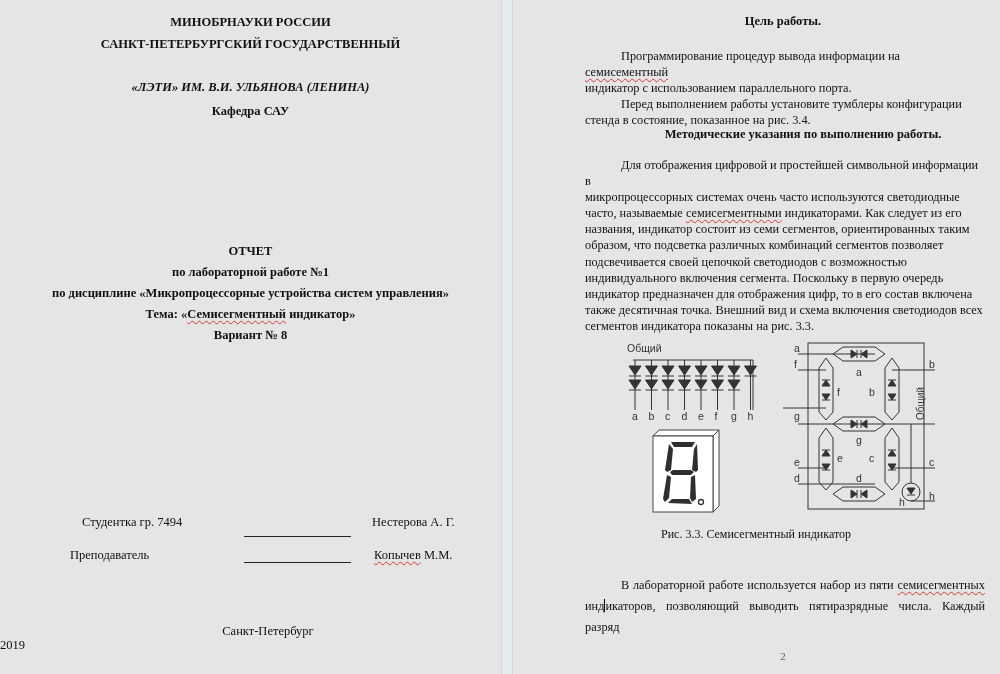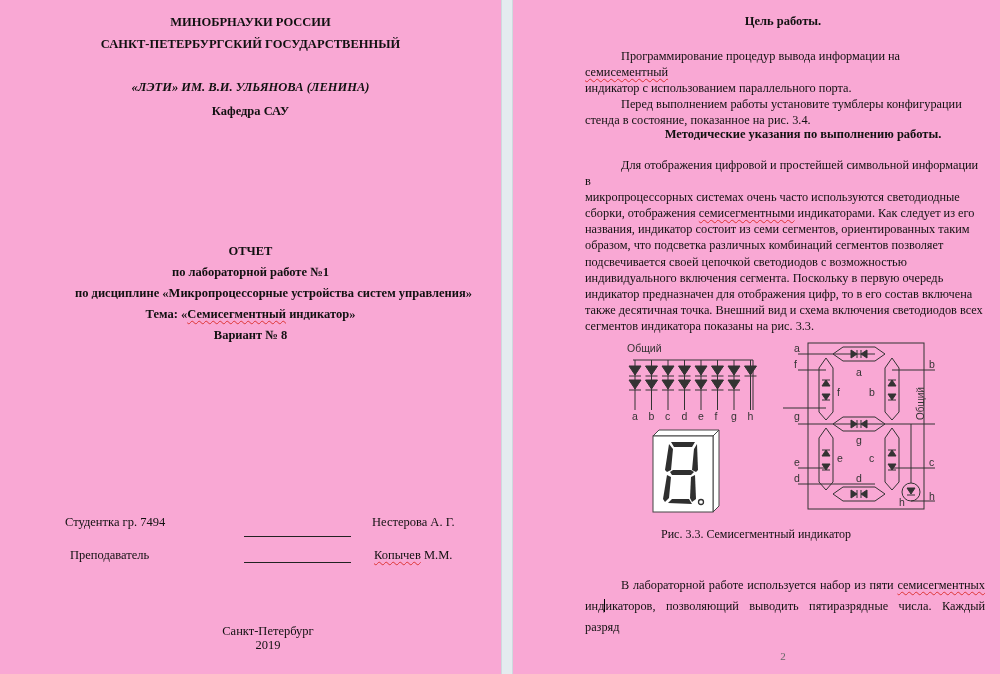--- a/index.html
+++ b/index.html
@@ -1,18 +1,18 @@
 <!DOCTYPE html>
 <html><head>
 <meta charset="utf-8">
 <style>
   html, body { margin:0; padding:0; }
   body { width:1000px; height:674px; position:relative; overflow:hidden; background:#ffffff;
          font-family:"Liberation Serif", serif; color:#111; }
-  .page { position:absolute; top:0; height:674px; background:#f9a8d4; overflow:hidden; }
+  .page { position:absolute; top:0; height:674px; background:#e5e5e5; overflow:hidden; }
   #page1 { left:0; width:501px; }
   #page2 { left:513px; width:487px; }
   #gap { position:absolute; left:501px; top:0; width:12px; height:674px; background:#e4ebef;
          border-left:1px solid #cfd8de; border-right:1px solid #cfd8de; box-sizing:border-box; }
   .c { position:absolute; left:0; width:100%; text-align:center; white-space:nowrap; }
   .b { font-weight:bold; }
   .t { font-size:12.5px; line-height:21px; }
   .abs { position:absolute; white-space:nowrap; font-size:12.5px; }
   .squig { text-decoration:underline wavy #d33; text-decoration-thickness:1px; text-underline-offset:2px; }
   .sigline { position:absolute; height:1px; background:#222; }
@@ -26,58 +26,58 @@
 <body>
 
 <div id="page1" class="page">
   <div class="c b t" style="top:12px;">МИНОБРНАУКИ РОССИИ</div>
   <div class="c b t" style="top:34px;">САНКТ-ПЕТЕРБУРГСКИЙ ГОСУДАРСТВЕННЫЙ</div>
   <div class="c b t" style="top:77px;font-style:italic;">«ЛЭТИ» ИМ. В.И. УЛЬЯНОВА (ЛЕНИНА)</div>
   <div class="c b t" style="top:101px;">Кафедра САУ</div>
 
   <div class="c b t" style="top:241px;">ОТЧЕТ</div>
   <div class="c b t" style="top:262px;">по лабораторной работе №1</div>
-  <div class="c b t" style="top:283px;margin-left:23px;">по дисциплине «Микропроцессорные устройства систем управления»</div>
+  <div class="c b t" style="top:283px;">по дисциплине «Микропроцессорные устройства систем управления»</div>
   <div class="c b t" style="top:304px;">
     <span>Тема: «</span><span class="squig">Семисегментный</span><span> индикатор»</span>
   </div>
   <div class="c b t" style="top:325px;">Вариант № 8</div>
 
-  <div class="abs" style="left:65px; top:515px;">Студентка  гр. 7494</div>
+  <div class="abs" style="left:82px; top:515px;">Студентка  гр. 7494</div>
   <div class="sigline" style="left:244px; top:536px; width:107px;"></div>
   <div class="abs" style="left:372px; top:515px;">Нестерова А. Г.</div>
 
   <div class="abs" style="left:70px; top:548px;">Преподаватель</div>
   <div class="sigline" style="left:244px; top:562px; width:107px;"></div>
   <div class="abs" style="left:374px; top:548px;">
     <span class="squig">Копычев</span><span> М.М.</span>
   </div>
 
   <div class="abs" style="left:0; width:536px; text-align:center; top:624px;">Санкт-Петербург</div>
-  <div class="abs" style="left:0; width:536px; text-align:center; top:638px;">2019</div>
+  <div class="abs" style="left:0; width:536px; text-align:left; top:638px;">2019</div>
 </div>
 
 <div id="gap"></div>
 
 <div id="page2" class="page">
   <div class="abs b" style="left:0; width:540px; text-align:center; top:14px;">Цель работы.</div>
 
   <div class="p2text" style="top:48px;">
     <div class="indent"><span>Программирование процедур вывода информации на </span><span class="squig">семисементный</span></div>
     <div>индикатор с использованием параллельного порта.</div>
     <div class="indent">Перед выполнением работы установите тумблеры конфигурации</div>
     <div>стенда в состояние, показанное на рис. 3.4.</div>
   </div>
 
   <div class="abs b" style="left:0; width:580px; text-align:center; top:127px;">Методические указания по выполнению работы.</div>
 
   <div class="p2text" style="top:157px;">
     <div class="indent">Для отображения цифровой и простейшей символьной информации в</div>
     <div>микропроцессорных системах очень часто используются светодиодные</div>
-    <div><span>сборки, отображения </span><span class="squig">семисегментными</span><span> индикаторами. Как следует из его</span></div>
+    <div><span>часто, называемые </span><span class="squig">семисегментными</span><span> индикаторами. Как следует из его</span></div>
     <div>названия, индикатор состоит из семи сегментов, ориентированных таким</div>
     <div>образом, что подсветка различных комбинаций сегментов позволяет</div>
     <div>подсвечивается своей цепочкой светодиодов с возможностью</div>
     <div>индивидуального включения сегмента. Поскольку в первую очередь</div>
     <div>индикатор предназначен для отображения цифр, то в его состав включена</div>
     <div>также десятичная точка. Внешний вид и схема включения светодиодов всех</div>
     <div>сегментов индикатора показаны на рис. 3.3.</div>
   </div>
 
   <svg style="position:absolute; left:100px; top:340px;" width="340" height="175">

